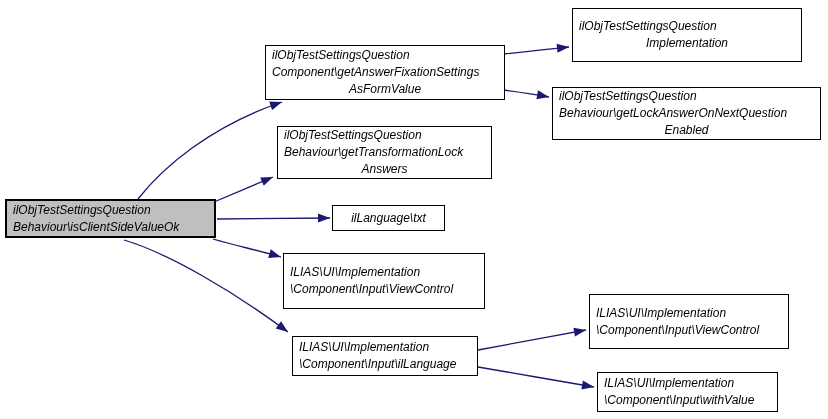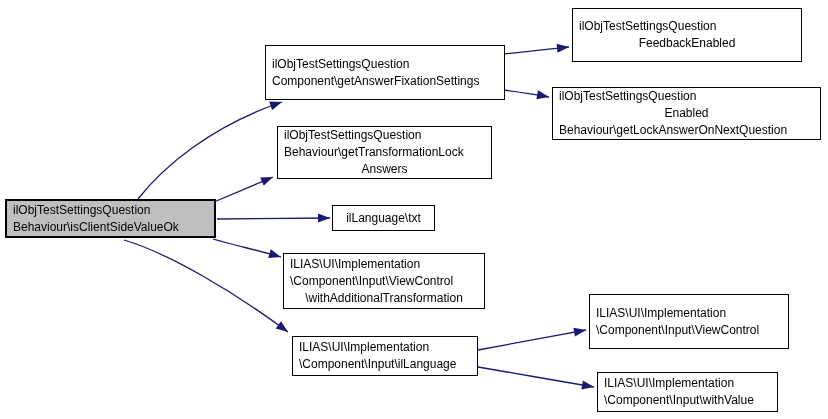--- a/index.html
+++ b/index.html
@@ -6,30 +6,30 @@
   .canvas{
     position:relative;width:828px;height:419px;background:#ffffff;overflow:hidden;
     font-family:"Liberation Sans","DejaVu Sans",sans-serif;
   }
   .edges{position:absolute;left:0;top:0;width:828px;height:419px;}
   .node{
     position:absolute;box-sizing:border-box;
     background:#ffffff;border:1.5px solid #000000;
     display:flex;flex-direction:column;justify-content:center;
     font-size:12px;line-height:17px;color:#000000;
-    padding:1px 6px;white-space:nowrap;
+    padding:1px 6px;white-space:nowrap;font-style:italic;
   }
   .node .ln{text-align:left;}
   .node .ln.c{text-align:center;}
   .node.focus{background:#bfbfbf;border-width:2px;}
   
   .n-L{left:5px;  top:199px; width:211px; height:39px;}
   .n-A{left:265px;top:45px;  width:240px; height:55px;}
   .n-B{left:277px;top:126px; width:215px; height:53px;}
-  .n-C{left:332px;top:205px; width:103px; height:26px; padding:1px 12px;}
+  .n-C{left:332px;top:205px; width:113px; height:26px; padding:1px 12px;}
   .n-D{left:283px;top:253px; width:202px; height:56px;}
   .n-E{left:292px;top:336px; width:186px; height:40px;}
   .n-F{left:572px;top:8px;   width:230px; height:54px;}
   .n-G{left:552px;top:87px;  width:269px; height:53px;}
   .n-H{left:589px;top:294px; width:200px; height:55px;}
   .n-I{left:597px;top:372px; width:181px; height:40px;}
 </style>
 </head>
 <body>
 
@@ -53,52 +53,52 @@
   </svg>
 
   <div class="node focus n-L">
     <div class="ln">ilObjTestSettingsQuestion</div>
     <div class="ln">Behaviour\isClientSideValueOk</div>
   </div>
 
   <div class="node n-A">
     <div class="ln">ilObjTestSettingsQuestion</div>
     <div class="ln">Component\getAnswerFixationSettings</div>
+    <div class="ln c">AsFormValue</div>
   </div>
 
   <div class="node n-B">
     <div class="ln">ilObjTestSettingsQuestion</div>
     <div class="ln">Behaviour\getTransformationLock</div>
     <div class="ln c">Answers</div>
   </div>
 
   <div class="node n-C">
     <div class="ln c">ilLanguage\txt</div>
   </div>
 
   <div class="node n-D">
     <div class="ln">ILIAS\UI\Implementation</div>
     <div class="ln">\Component\Input\ViewControl</div>
-    <div class="ln c">\withAdditionalTransformation</div>
   </div>
 
   <div class="node n-E">
     <div class="ln">ILIAS\UI\Implementation</div>
     <div class="ln">\Component\Input\ilLanguage</div>
   </div>
 
   <div class="node n-F">
     <div class="ln">ilObjTestSettingsQuestion</div>
-    <div class="ln c">FeedbackEnabled</div>
+    <div class="ln c">Implementation</div>
   </div>
 
   <div class="node n-G">
     <div class="ln">ilObjTestSettingsQuestion</div>
+    <div class="ln">Behaviour\getLockAnswerOnNextQuestion</div>
     <div class="ln c">Enabled</div>
-    <div class="ln">Behaviour\getLockAnswerOnNextQuestion</div>
   </div>
 
   <div class="node n-H">
     <div class="ln">ILIAS\UI\Implementation</div>
     <div class="ln">\Component\Input\ViewControl</div>
   </div>
 
   <div class="node n-I">
     <div class="ln">ILIAS\UI\Implementation</div>
     <div class="ln">\Component\Input\withValue</div>

